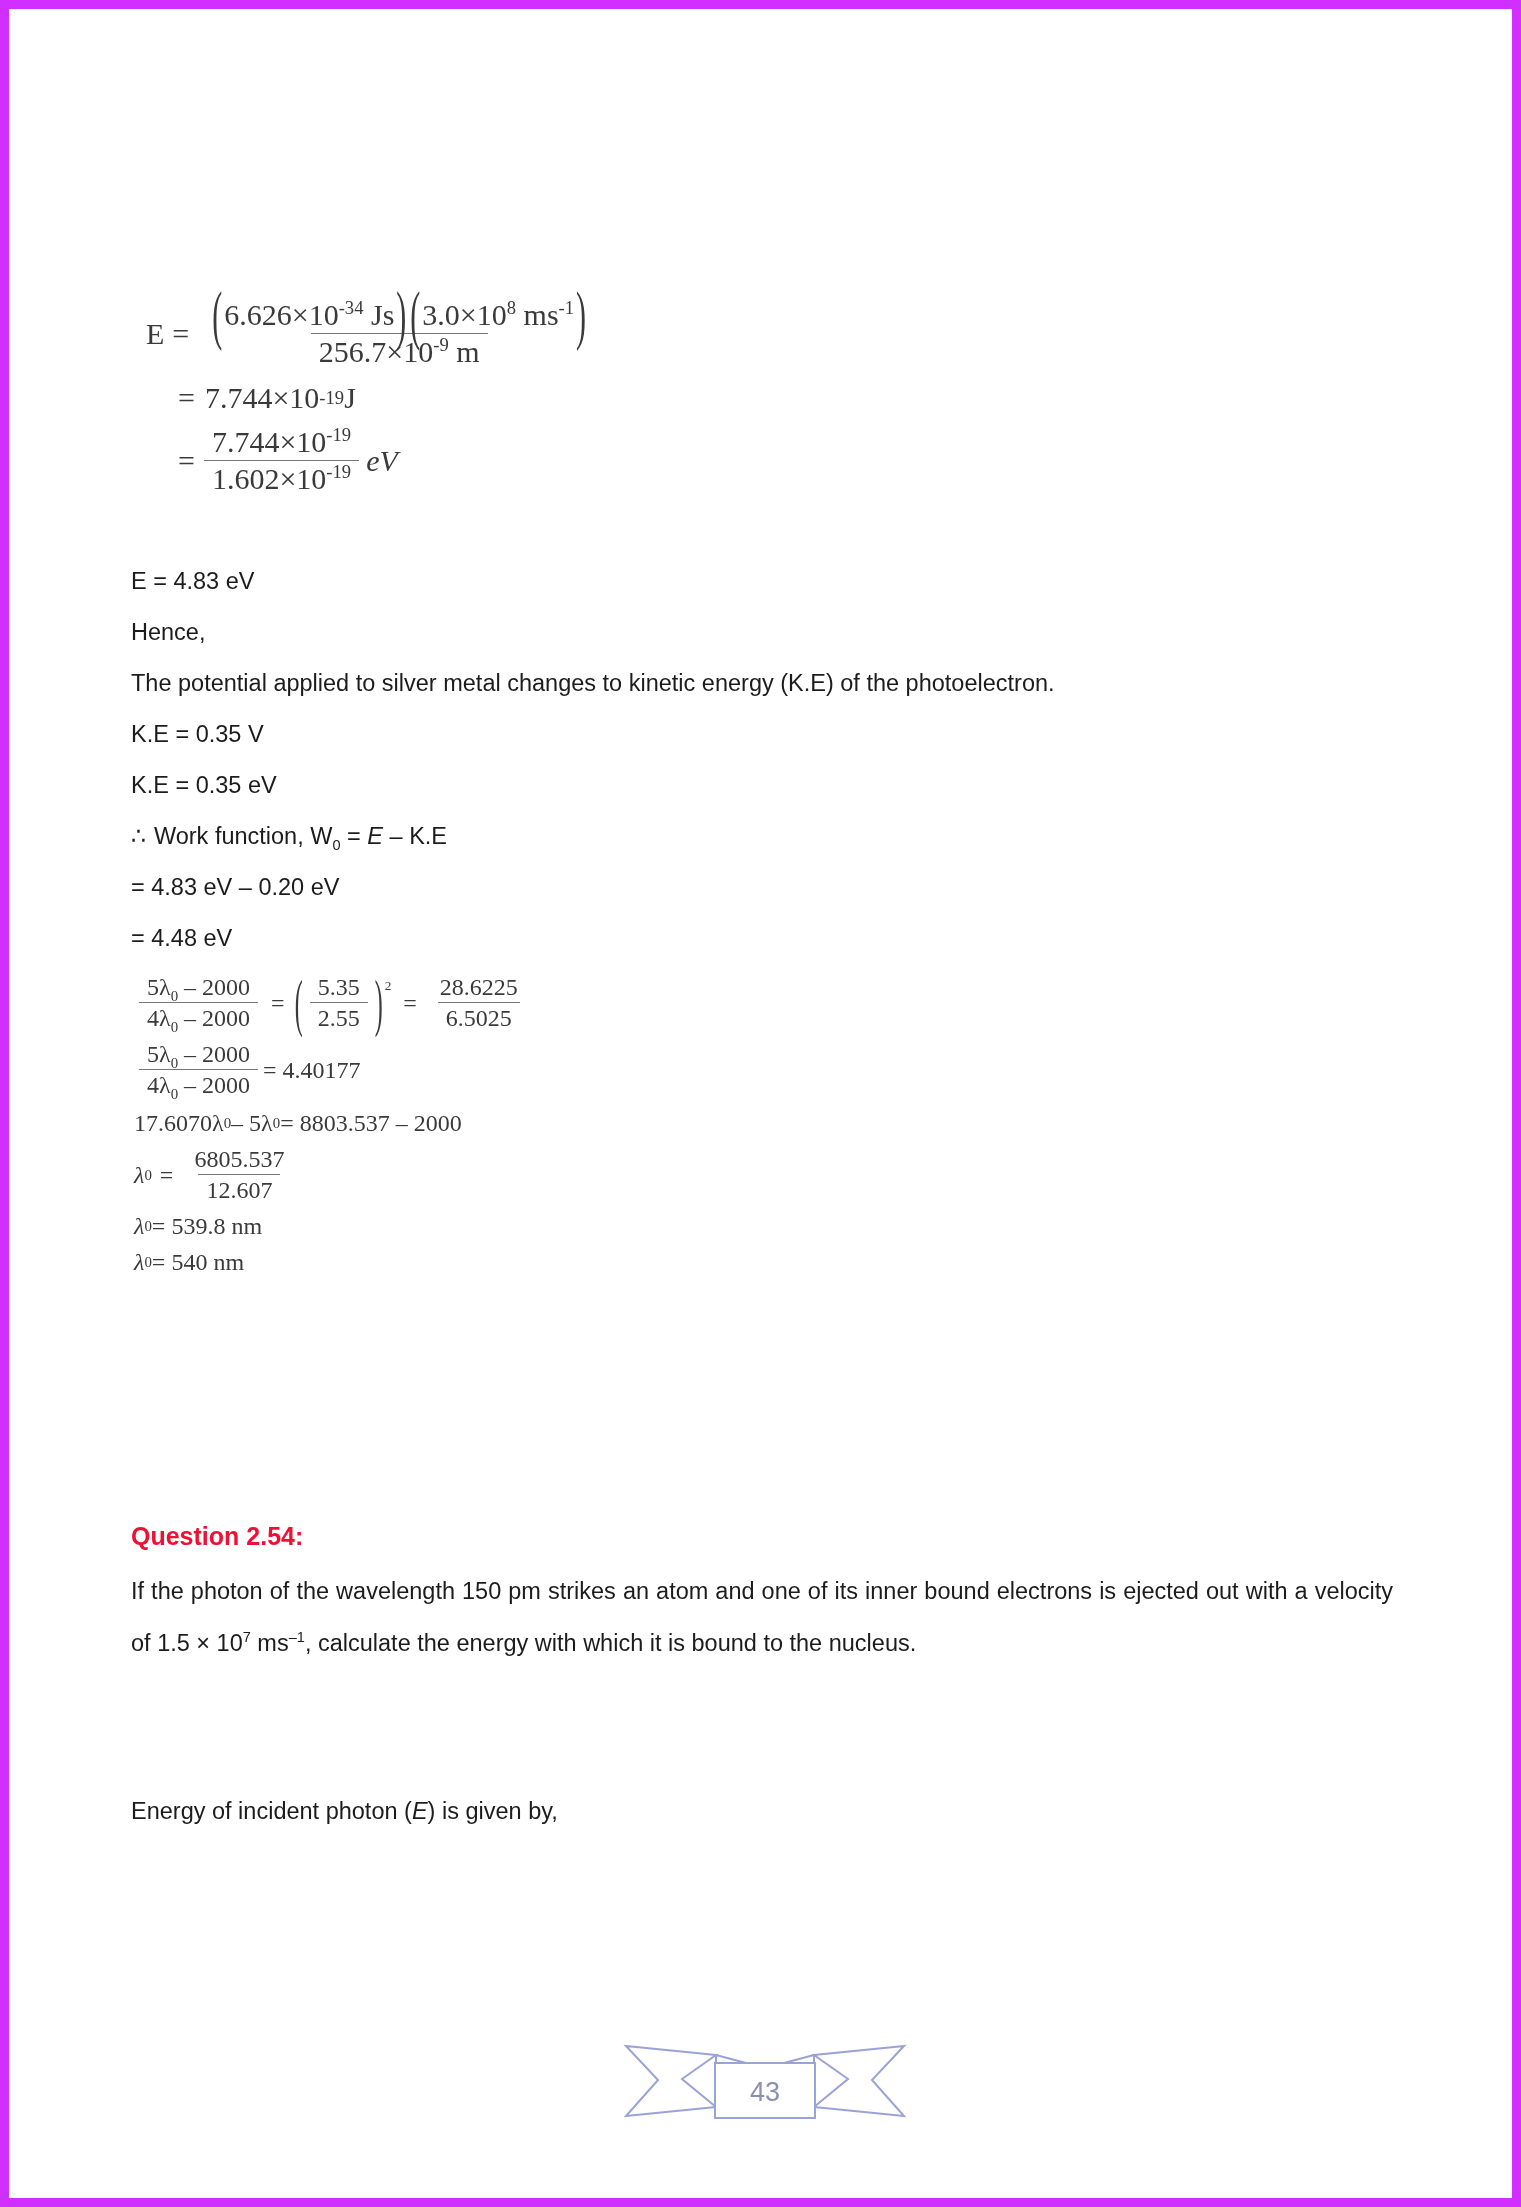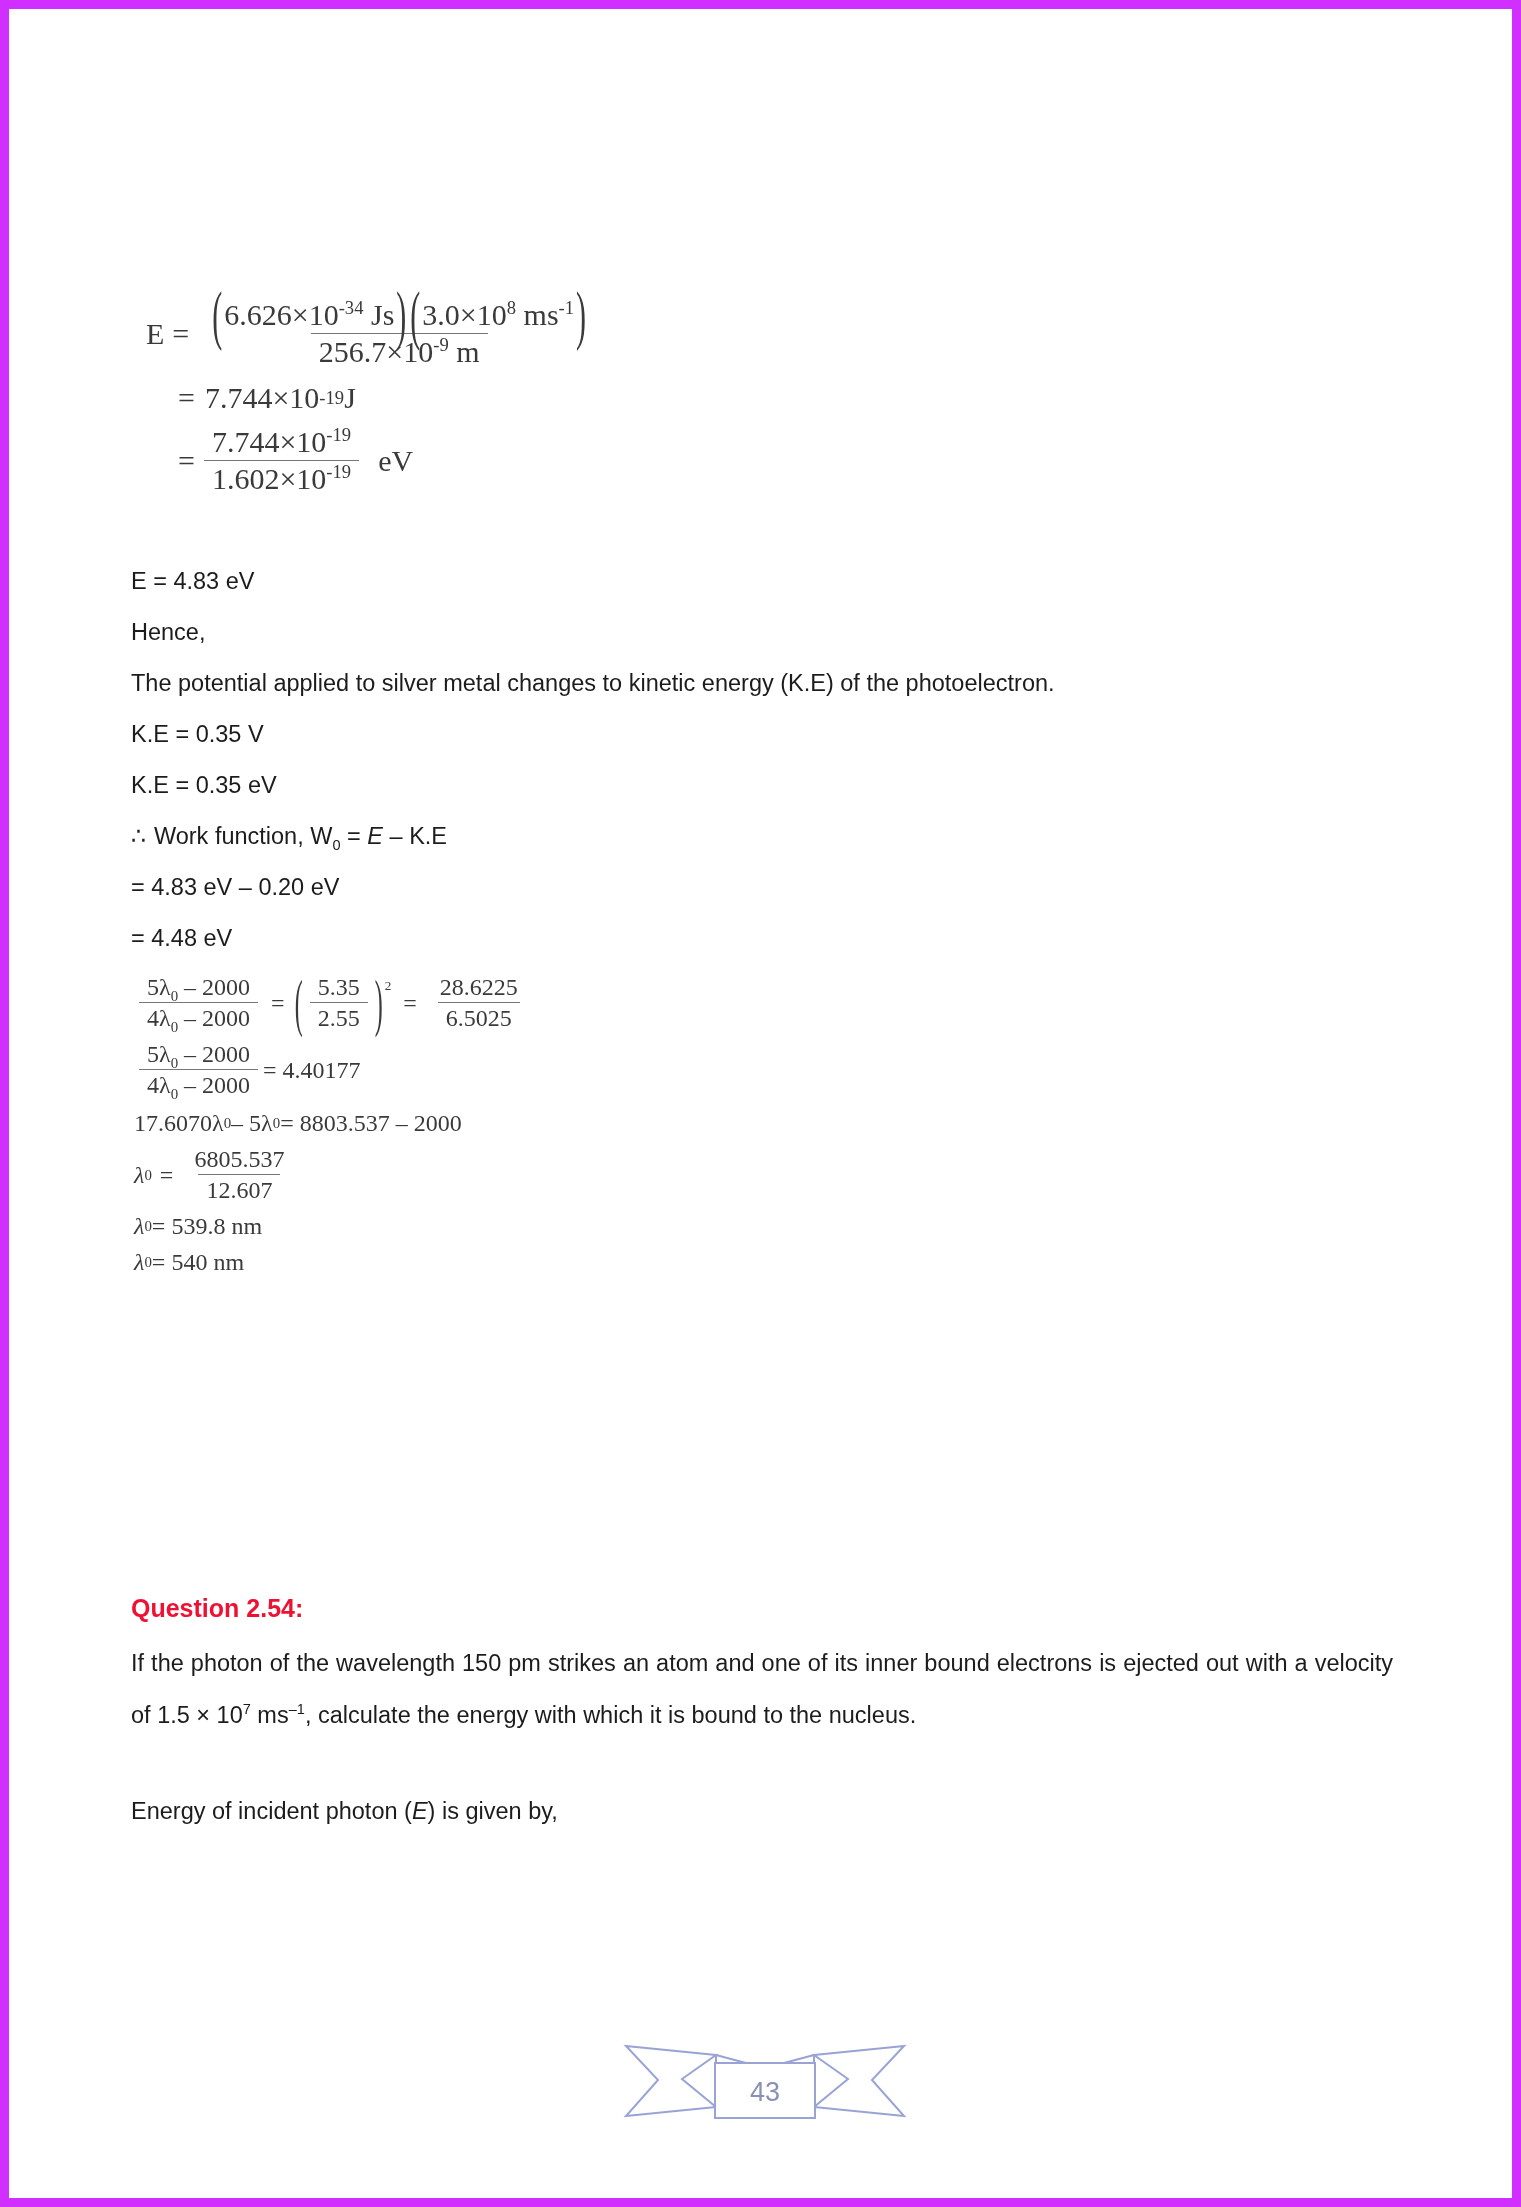--- a/index.html
+++ b/index.html
@@ -156,21 +156,21 @@
       <div class="mrow" style="margin-top:14px; margin-left:32px;">
         <span style="margin-right:4px;">=</span>
         <span class="frac">
           <span class="num">
             <span>7.744×10</span><sup class="ex">-19</sup>
           </span>
           <span class="den">
             <span>1.602×10</span><sup class="ex">-19</sup>
           </span>
         </span>
-        <span style="margin-left:14px;">eV</span>
+        <span style="margin-left:2px;font-style:italic;">eV</span>
       </div>
     </div>
 
     <div class="prose" style="position:absolute; left:131px; top:556px; width:1270px;">
       <div class="prose-line">E = 4.83 eV</div>
       <div class="prose-line">Hence,</div>
       <div class="prose-line">The potential applied to silver metal changes to kinetic energy (K.E) of the photoelectron.</div>
       <div class="prose-line">K.E = 0.35 V</div>
       <div class="prose-line">K.E = 0.35 eV</div>
       <div class="prose-line"><span>∴</span><span style="display:inline-block;width:8px;"></span><span>Work function, W</span><sub class="ex">0</sub><span> = </span><span class="ital">E</span><span> – K.E</span></div>
@@ -232,21 +232,21 @@
           <span> = 539.8 nm</span>
       </div>
 
       <div class="mrow" style="margin-top:12px;">
         <span class="lam">λ</span>
           <sub class="ex">0</sub>
           <span> = 540 nm</span>
       </div>
     </div>
 
-    <div style="position:absolute; left:131px; top:1594px; width:1262px;">
+    <div style="position:absolute; left:131px; top:1522px; width:1262px;">
       <div class="heading q-head">Question 2.54:</div>
       <div class="prose para-justify" style="margin-top:14px;"><span>If the photon of the wavelength 150 pm strikes an atom and one of its inner bound electrons is ejected out with a velocity of 1.5 × 10</span><sup class="ex">7</sup><span> ms</span><sup class="ex">–1</sup><span>, calculate the energy with which it is bound to the nucleus.</span></div>
     </div>
 
     <div style="position:absolute; left:131px; top:1772px; width:1262px;">
       <div class="prose" style="margin-top:14px;"><span>Energy of incident photon (</span><span class="ital">E</span><span>) is given by,</span></div>
     </div>
 
     <div class="ribbon" style="left:620px; top:2030px; width:290px; height:90px;">
       <svg width="290" height="90" viewBox="0 0 290 90">

